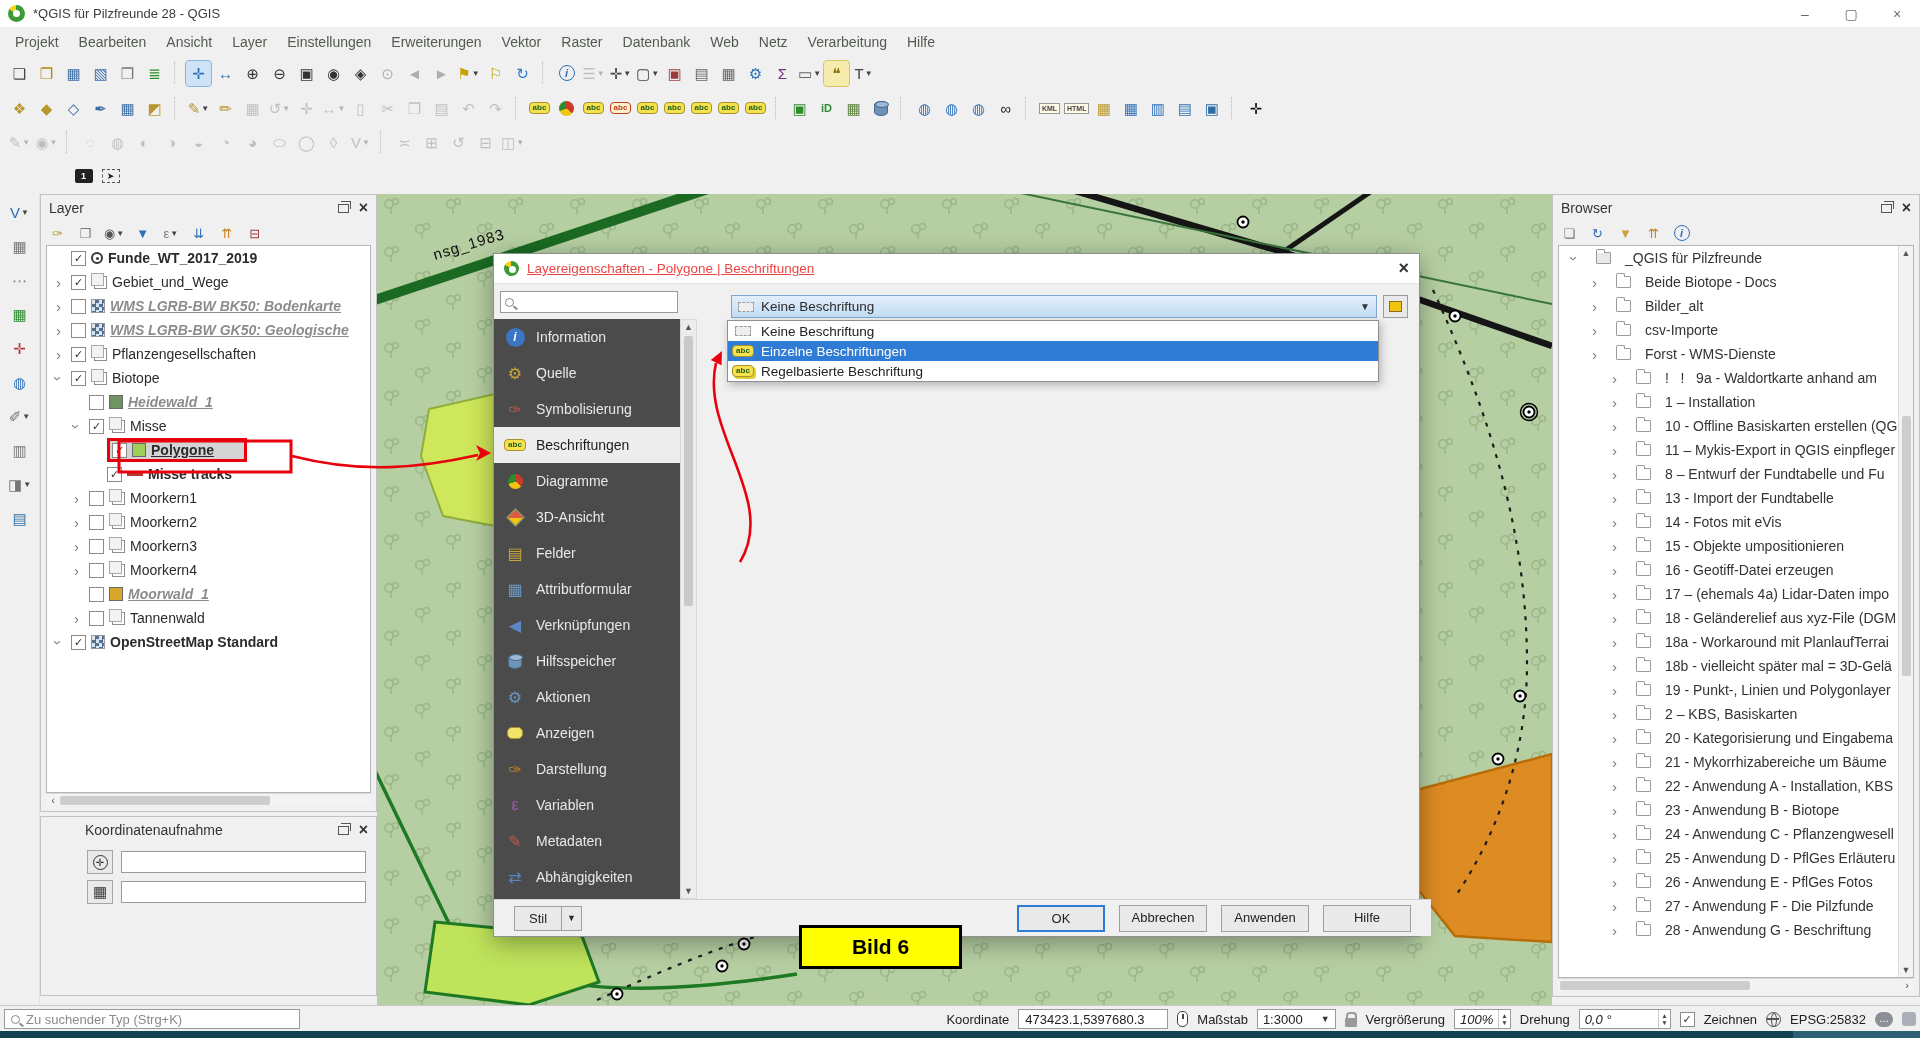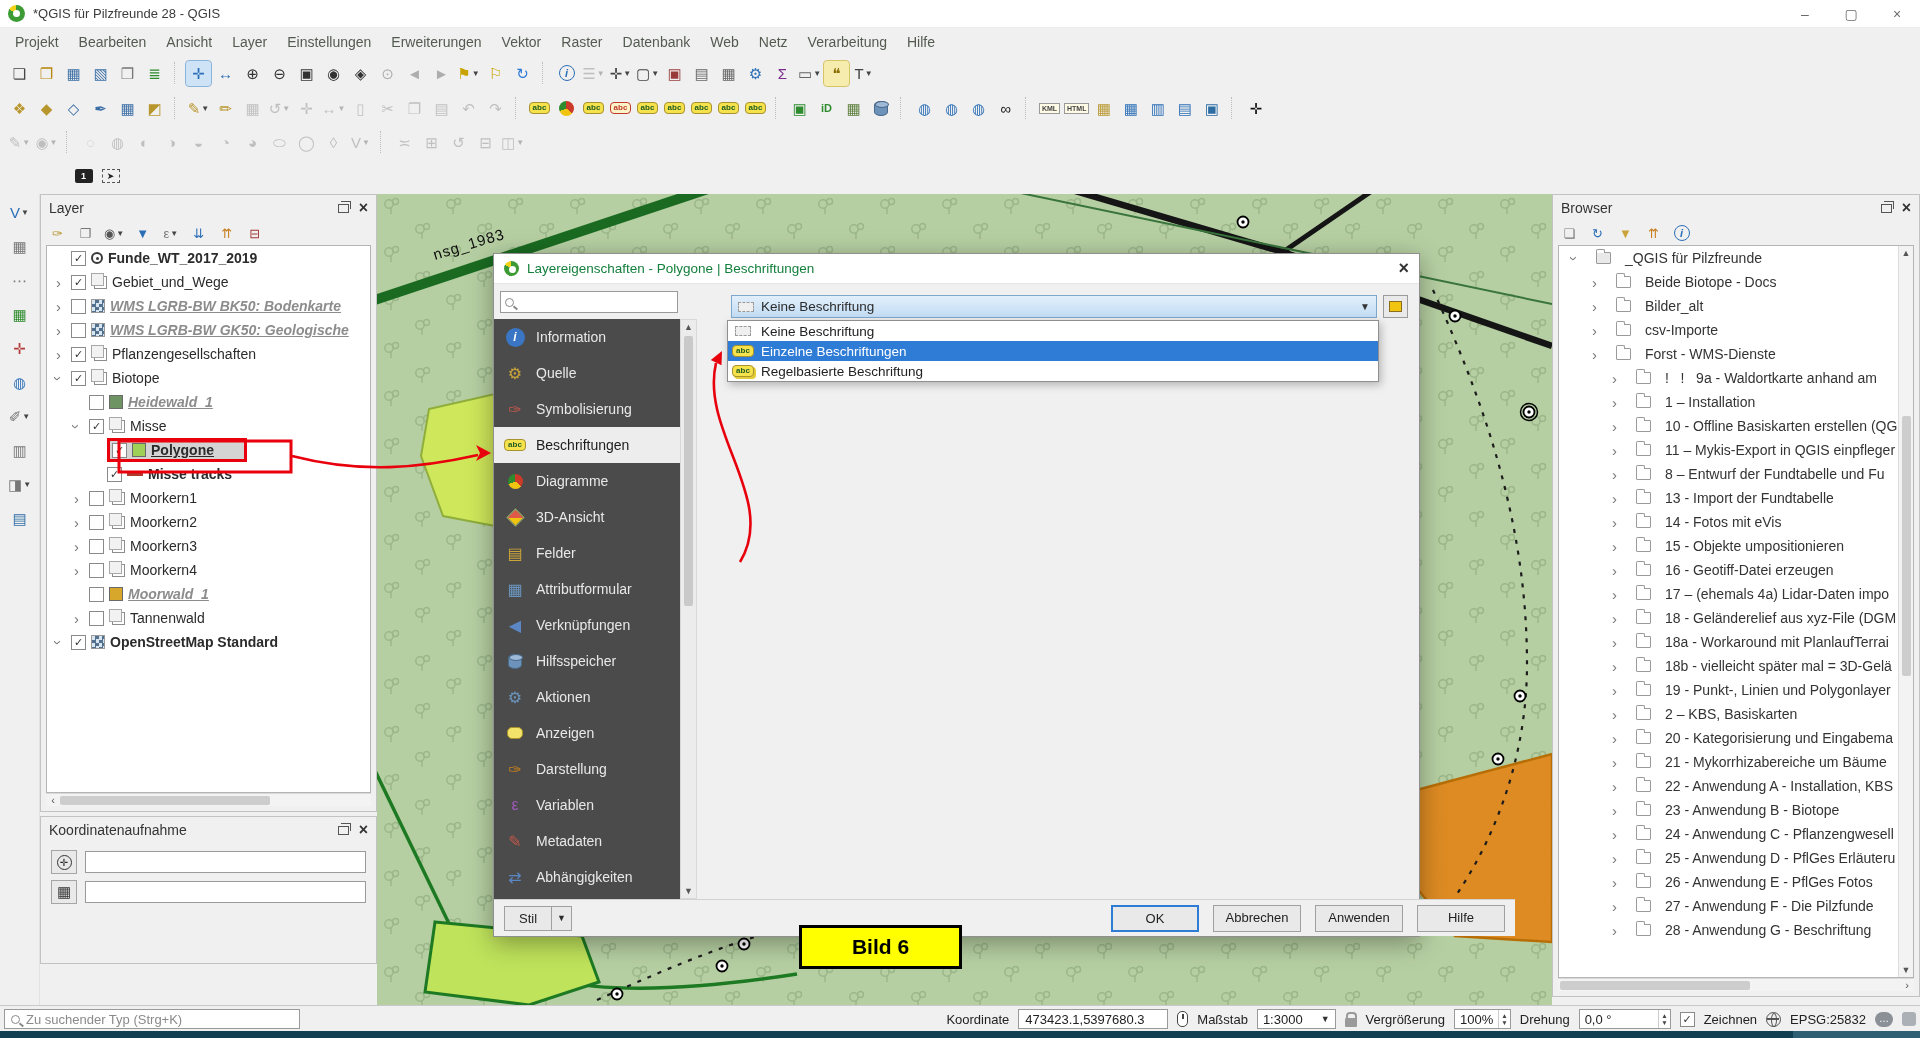--- a/index.html
+++ b/index.html
@@ -99,33 +99,33 @@
 
   
   .btree-row{height:24px;display:flex;align-items:center;gap:14px;white-space:nowrap;font-size:14px;color:#333;}
   .folder{width:15px;height:12px;border:1.4px solid #9a9a9a;background:#fff;border-radius:1px;position:relative;flex:none;}
   .folder::before{content:"";position:absolute;left:-1px;top:-4px;width:7px;height:3px;border:1.4px solid #9a9a9a;border-bottom:none;background:#fff;border-radius:2px 2px 0 0;}
   .folder.openf{background:#e9e9e9;}
 
   
   .dialog{position:absolute;left:493px;top:253px;width:927px;height:684px;background:#f0f0f0;border:1px solid #8f8f8f;box-shadow:0 6px 24px rgba(0,0,0,.35);z-index:30;}
   .dlg-head{height:30px;background:#fff;display:flex;align-items:center;gap:8px;padding:0 10px;border-bottom:1px solid #e5e5e5;}
-  .dlg-title{font-size:13.5px;color:#15803d;}
+  .dlg-title{font-size:13.5px;color:#ef4444;text-decoration:underline;}
   .dlg-close{margin-left:auto;font-size:18px;font-weight:bold;color:#333;}
   .dlg-search{position:absolute;left:6px;top:37px;width:178px;height:22px;border:1px solid #9a9a9a;background:#fff;display:flex;align-items:center;padding-left:4px;gap:4px;}
   .magico{width:9px;height:9px;border:1.6px solid #888;border-radius:50%;position:relative;flex:none;}
   .magico::after{content:"";position:absolute;left:7px;top:8px;width:5px;height:1.6px;background:#888;transform:rotate(40deg);}
   .dlg-side{position:absolute;left:0;top:65px;width:186px;height:580px;background:#4b4b4b;overflow:hidden;}
   .side-item{height:36px;display:flex;align-items:center;gap:10px;padding-left:10px;color:#e8e8e8;font-size:14px;}
   .side-item.sel{background:#ededed;color:#1c1c1c;}
   .si{width:22px;height:22px;display:flex;align-items:center;justify-content:center;flex:none;}
   .si .gly{font-size:16px;}
   .si .gly.circ{background:#3a76c4;color:#fff;width:19px;height:19px;border-radius:50%;display:flex;align-items:center;justify-content:center;font-style:italic;font-weight:bold;font-size:12px;border:none;}
   .dlg-vscroll{position:absolute;left:186px;top:65px;width:17px;height:580px;background:#ececec;border:1px solid #d8d8d8;}
-  .dlg-bottom{position:absolute;left:0;top:645px;width:1021px;height:37px;background:#f0f0f0;border-top:1px solid #d2d2d2;display:flex;align-items:center;padding:0 10px;}
+  .dlg-bottom{position:absolute;left:0;top:645px;width:937px;height:37px;background:#f0f0f0;border-top:1px solid #d2d2d2;display:flex;align-items:center;padding:0 20px;}
   .style-btn{display:flex;}
   .style-btn .btn{padding:4px 14px;}
   .style-btn .dda{border:1px solid #a0a0a0;border-left:none;background:#e9e9e9;width:20px;display:flex;align-items:center;justify-content:center;font-size:9px;}
   .dlg-btns{margin-left:auto;display:flex;gap:14px;}
   .dlg-btns .btn{min-width:88px;}
   .btn.focus{border:2px solid #2f7cd6;}
   .combo{position:absolute;left:237px;top:41px;width:646px;height:23px;border:1px solid #7da7cc;background:linear-gradient(#e2effb,#c2dcf4);display:flex;align-items:center;gap:7px;padding:0 6px;font-size:13.5px;}
   .combo .carr{margin-left:auto;font-size:10px;color:#333;}
   .swbtn{position:absolute;left:889px;top:41px;width:25px;height:23px;border:1px solid #9a9a9a;background:#e9e9e9;display:flex;align-items:center;justify-content:center;}
   .swbtn i{width:13px;height:11px;background:#f1c40f;border:1px solid #8a6d1f;display:block;}
@@ -135,21 +135,21 @@
 
   
   .bild{position:absolute;left:799px;top:925px;width:163px;height:44px;background:#ffff00;border:3px solid #000;display:flex;align-items:center;justify-content:center;font-size:21px;font-weight:bold;color:#000;z-index:40;}
 
   
   .statusbar{position:absolute;left:0;top:1005px;width:1920px;height:26px;background:#f0f0f0;border-top:1px solid #c9c9c9;display:flex;align-items:center;}
   .sb-search{position:absolute;left:4px;top:3px;width:296px;height:20px;border:1px solid #9a9a9a;background:#fff;display:flex;align-items:center;gap:6px;padding-left:6px;color:#8a8a8a;font-size:13px;}
   .sb-right{position:absolute;right:4px;top:0;height:26px;display:flex;align-items:center;gap:9px;font-size:13px;color:#222;}
   .sb-field{height:20px;border:1px solid #9a9a9a;background:#fff;display:flex;align-items:center;padding:0 6px;}
   .spin{display:flex;border:1px solid #9a9a9a;background:#fff;height:20px;align-items:stretch;}
-  .spin .v{padding:1px 5px;display:flex;align-items:center;}
+  .spin .v{padding:1px 5px;display:flex;align-items:center;font-style:italic;}
   .spin .ar{display:flex;flex-direction:column;justify-content:center;font-size:6.5px;line-height:7px;padding:0 2px;color:#444;border-left:1px solid #ccc;}
   .scombo{display:flex;align-items:center;border:1px solid #9a9a9a;background:#fff;height:20px;padding:0 5px;gap:18px;}
   .scombo .carr{font-size:9px;color:#333;}
   .teal{position:absolute;left:0;top:1031px;width:1920px;height:7px;background:#123f52;}
   .teal .seg{position:absolute;left:1793px;top:0;width:127px;height:7px;background:#2e5f73;}
 
   
   .overlay{position:absolute;left:0;top:0;z-index:50;pointer-events:none;}
 </style>
 </head>
@@ -742,21 +742,21 @@
         <span class="chk13"></span>
         <span class="lab bold">OpenStreetMap Standard</span>
       </div>
     </div>
   <div class="hscroll" style="margin:0 5px;">
     <span class="arr">‹</span>
       <span class="hthumb" style="width:210px;"></span>
   </div>
 </div>
 
-<div class="dock" style="left:40px;top:816px;width:337px;height:148px;">
+<div class="dock" style="left:40px;top:816px;width:337px;height:180px;padding-left:36px;">
   <div class="dock-head">
     <span>Koordinatenaufnahme</span>
     <span class="dk-icons">
       <span class="float-ic"></span>
       <span class="x-ic">×</span>
     </span>
   </div>
   <div class="krow" style="margin-top:4px;">
     <span class="kbtn">
         <span class="gly circ" style="width:15px;height:15px;border:1.5px solid #333;border-radius:50%;display:flex;align-items:center;justify-content:center;font-size:10px;">✛</span>

